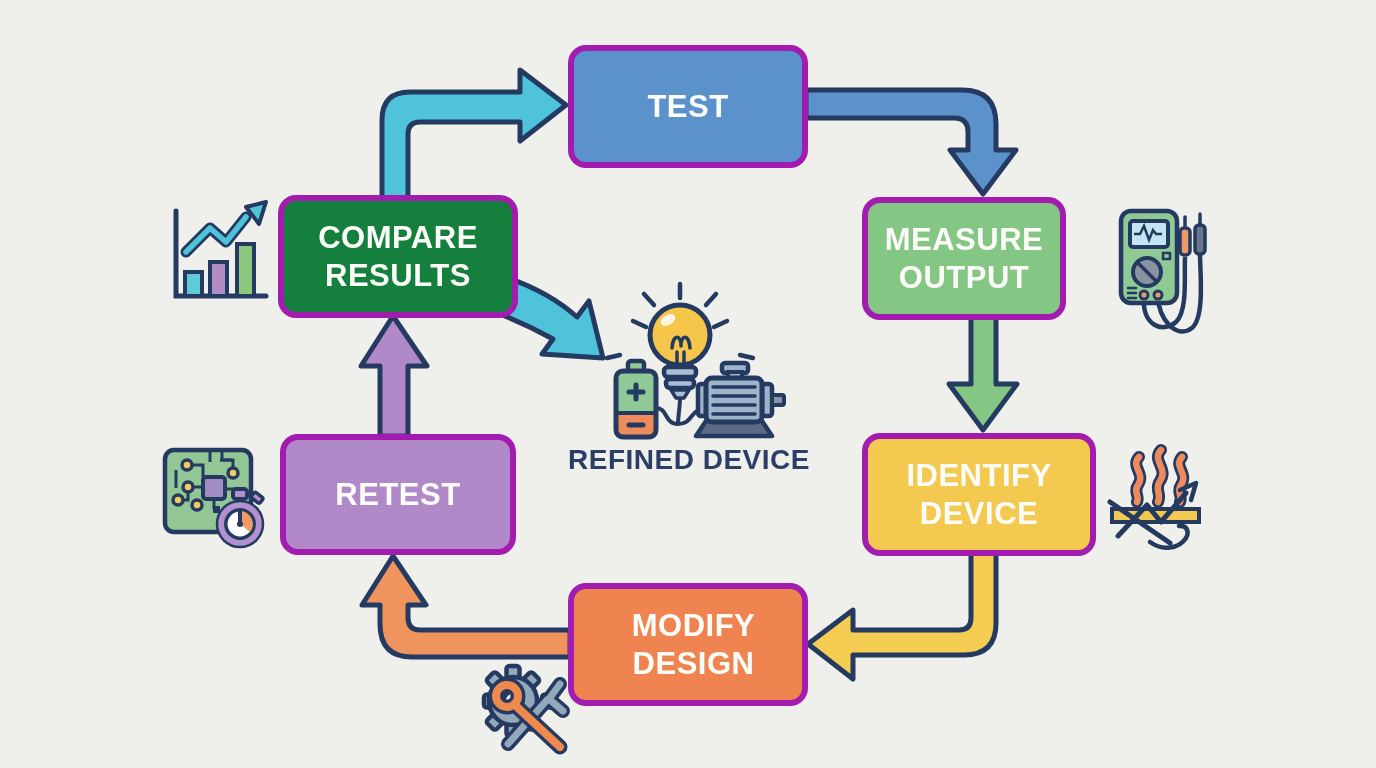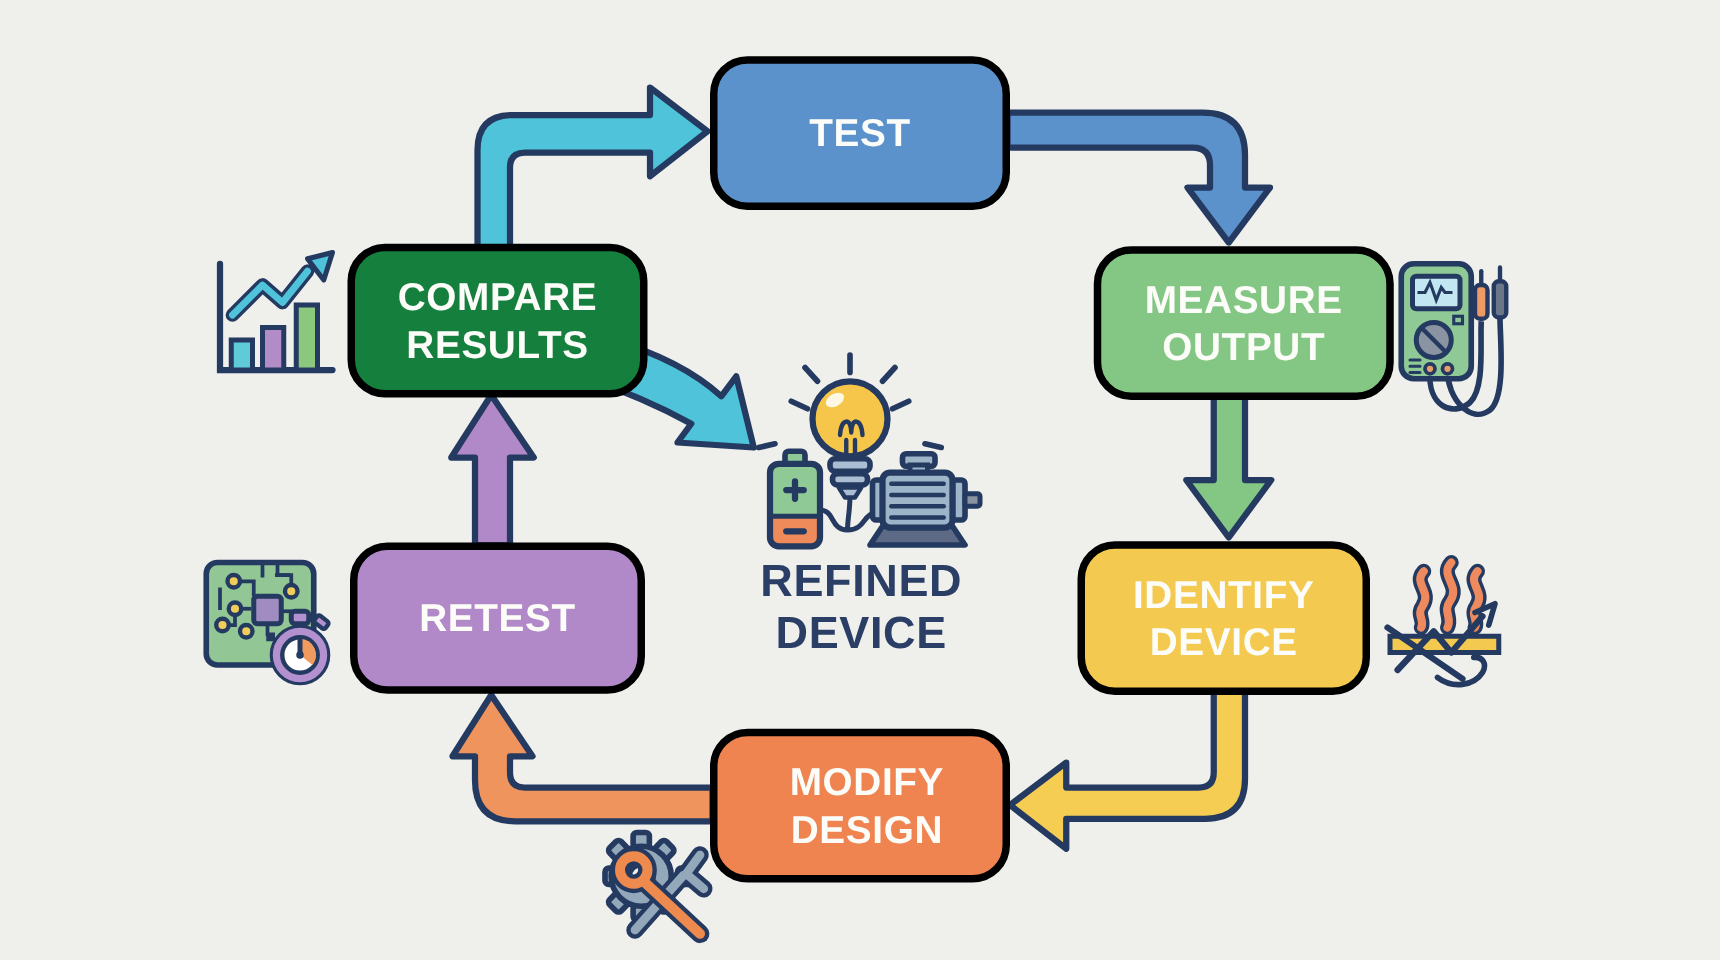--- a/index.html
+++ b/index.html
@@ -4,35 +4,35 @@
 <style>
   html,body { margin:0; padding:0; }
   .stage {
     position:relative; width:1376px; height:768px;
     background:#efefec; overflow:hidden;
     font-family:"Liberation Sans", sans-serif;
   }
   .layer { position:absolute; left:0; top:0; }
   .node {
     position:absolute; box-sizing:border-box;
-    border:6px solid #000000; border-radius:30px;
+    border:6px solid #a21caf; border-radius:18px;
     display:flex; align-items:center; justify-content:center;
     text-align:center; color:#fcfcf8; font-weight:bold;
     font-size:31px; line-height:1.22; letter-spacing:0.5px;
     padding:0 16px;
   }
   .node-test            { left:568px; top:45px;  width:240px; height:123px; background:#5b92cc; }
   .node-compare-results { left:278px; top:195px; width:240px; height:123px; background:#15803d; }
-  .node-measure-output  { left:862px; top:197px; width:240px; height:123px; background:#84c785;margin-left:13px; }
+  .node-measure-output  { left:862px; top:197px; width:204px; height:123px; background:#84c785; }
   .node-identify-losses { left:862px; top:433px; width:234px; height:123px; background:#f3ca4f; }
   .node-modify-design   { left:568px; top:583px; width:240px; height:123px; background:#ef8450;padding-left:27px; }
   .node-retest          { left:280px; top:434px; width:236px; height:121px; background:#b289c8; }
   .center-label {
     position:absolute; left:564px; top:444px; width:250px;
-    text-align:center; font-weight:bold; font-size:36px;
+    text-align:center; font-weight:bold; font-size:28px;
     line-height:1.14; letter-spacing:0.5px; color:#2b3e66;
   }
 </style>
 </head>
 <body>
 
 <div class="stage">
 
   <svg class="layer" width="1376" height="768" viewBox="0 0 1376 768">
 

